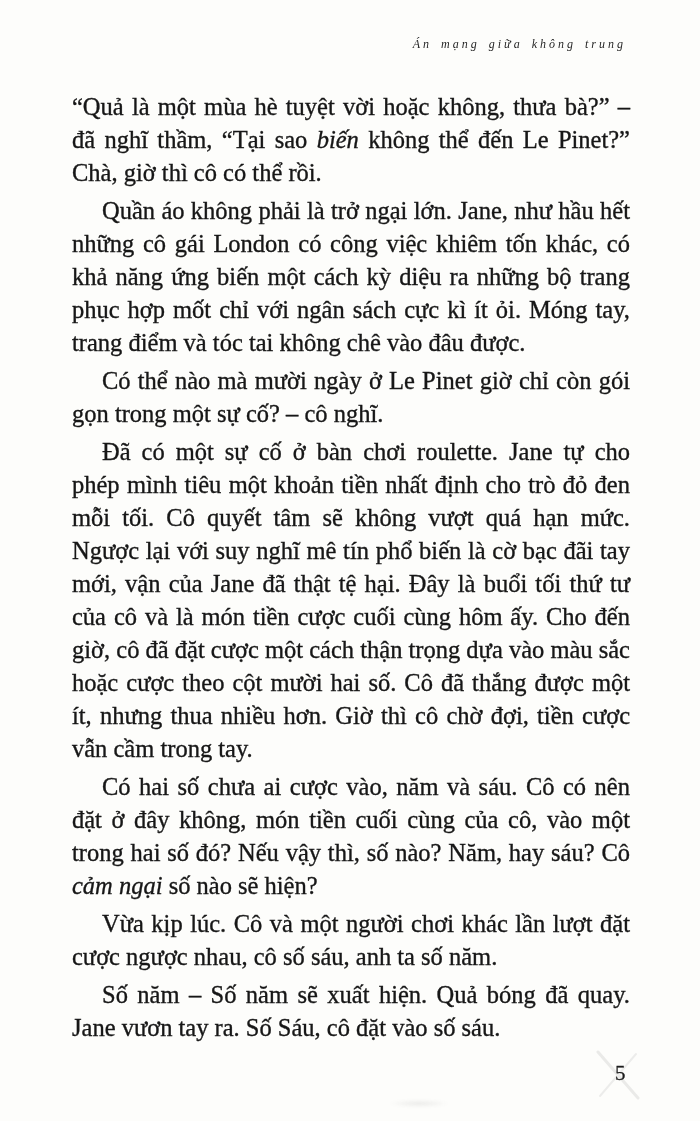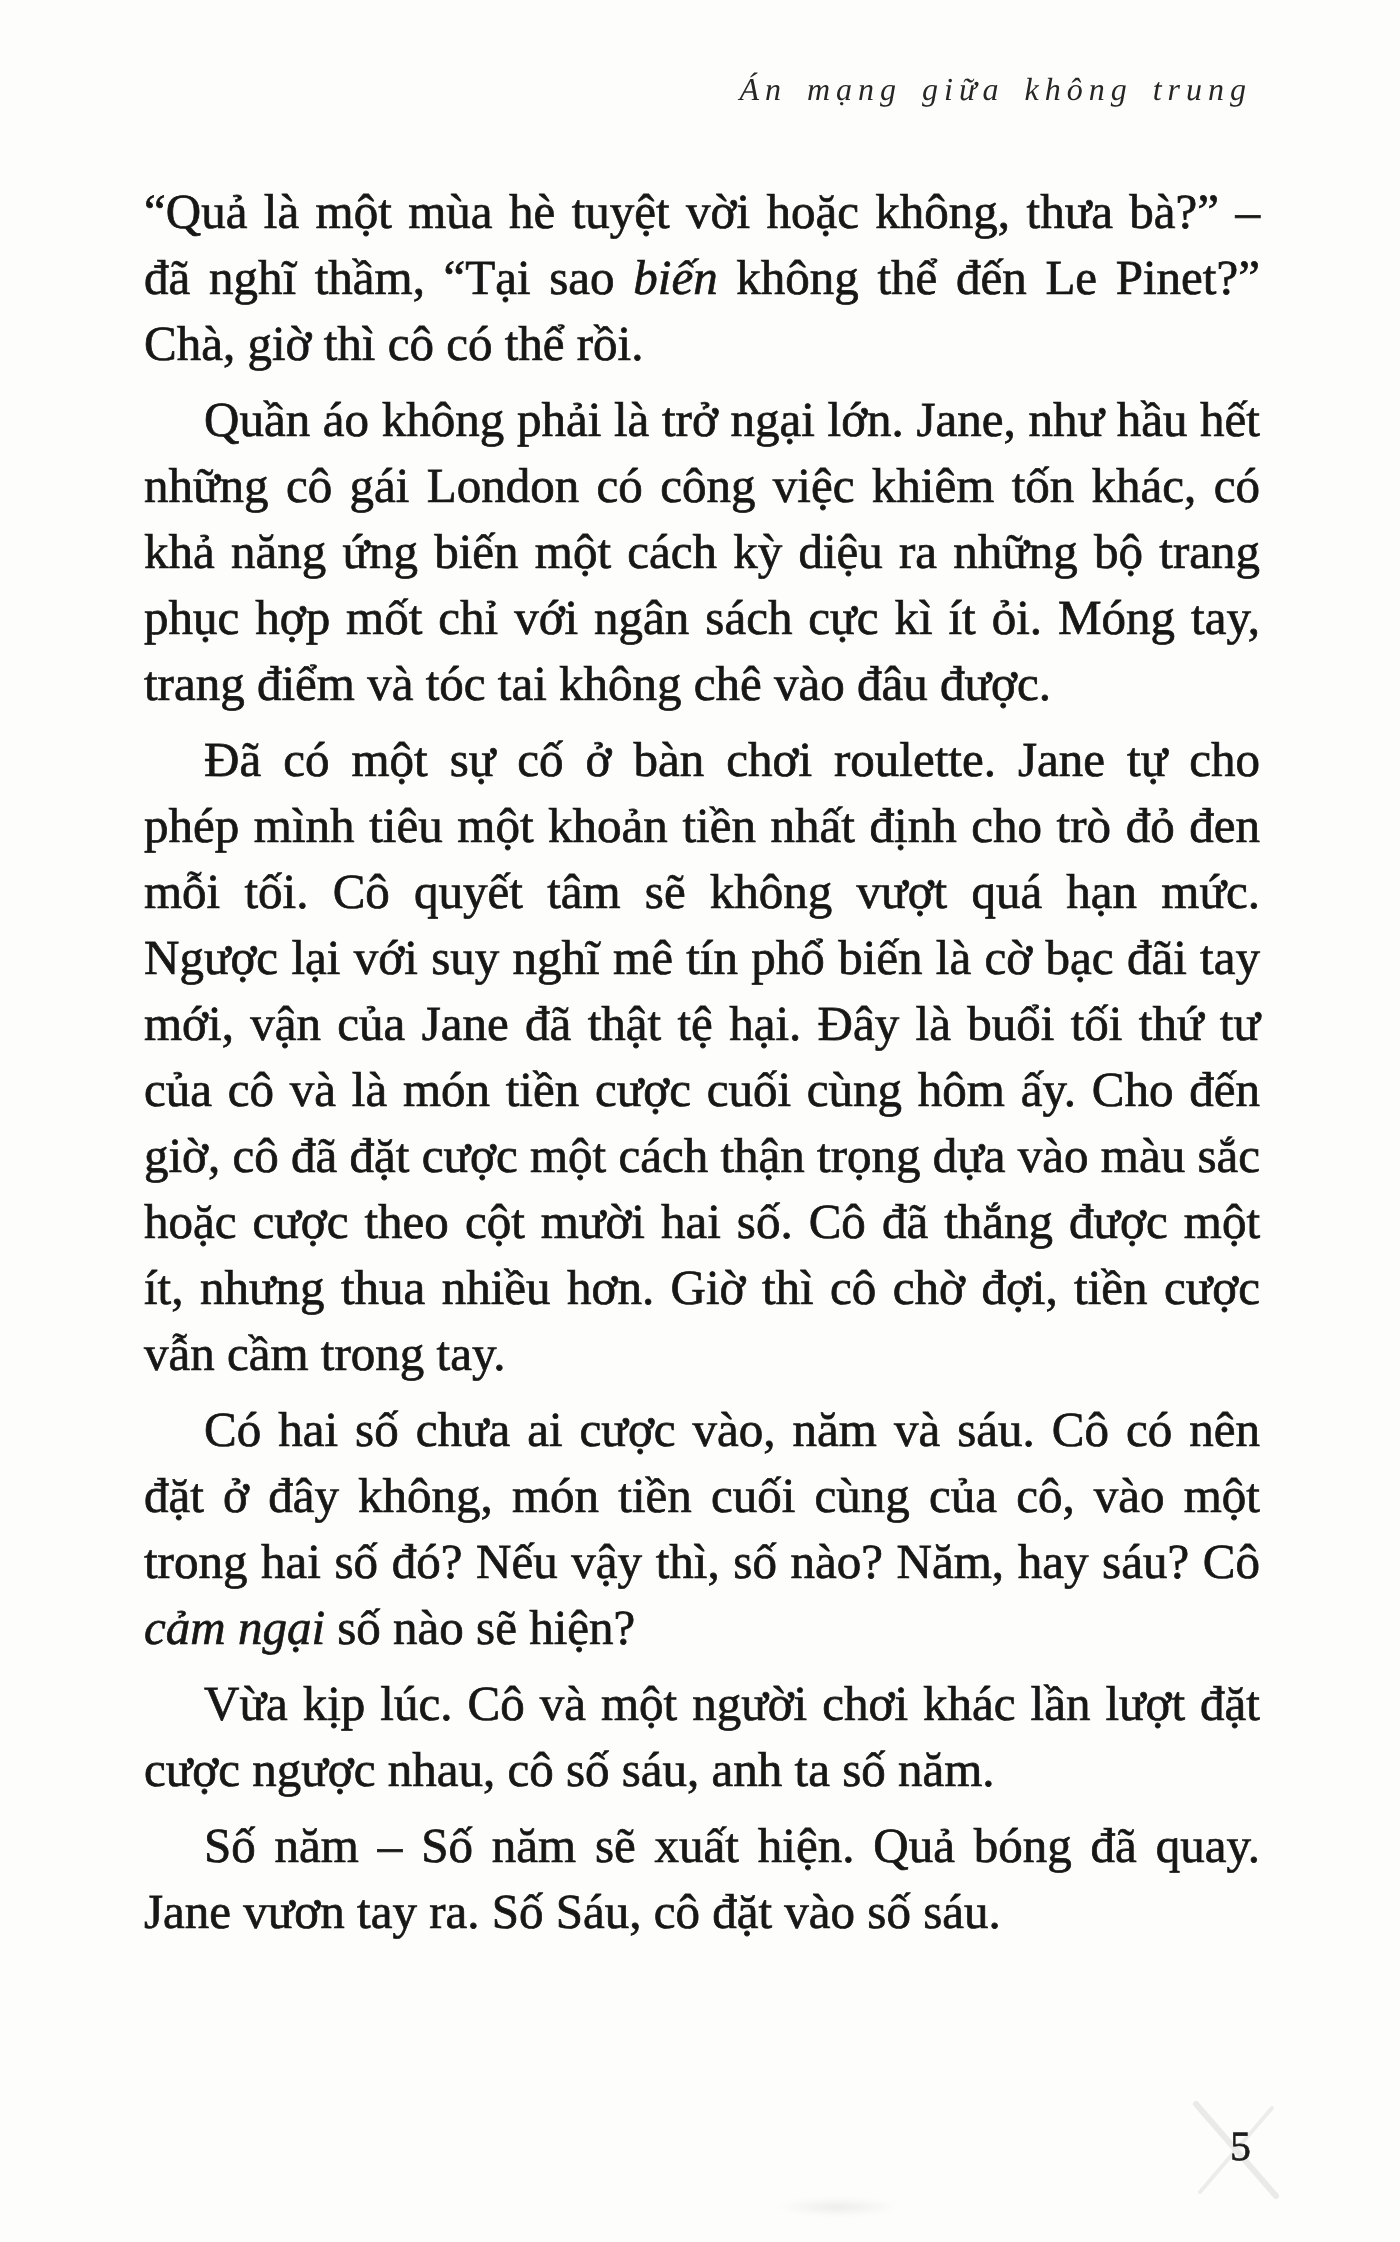--- a/index.html
+++ b/index.html
@@ -17,21 +17,21 @@
   }
   .page {
     position: absolute;
     inset: 0;
   }
   .running-header {
     position: absolute;
     top: 37px;
     right: 74px;
     font-style: italic;
-    font-size: 16px;
+    font-size: 12px;
     letter-spacing: 3px;
     word-spacing: 3px;
     color: #262626;
     white-space: nowrap;
   }
   .page-body {
     position: absolute;
     top: 90px;
     left: 72px;
     width: 558px;
@@ -88,20 +88,21 @@
 </head>
 <body style="--paper: #fdfdfb; --ink: #171717;">
 
 <div class="page">
 
   <div class="running-header">Án mạng giữa không trung</div>
 
   <div class="page-body">
       <p class="para"><span>“Quả là một mùa hè tuyệt vời hoặc không, thưa bà?” – đã nghĩ thầm, “Tại sao </span><span class="em">biến</span><span> không thể đến Le Pinet?” Chà, giờ thì cô có thể rồi.</span></p>
       <p class="para indent"><span>Quần áo không phải là trở ngại lớn. Jane, như hầu hết những cô gái London có công việc khiêm tốn khác, có khả năng ứng biến một cách kỳ diệu ra những bộ trang phục hợp mốt chỉ với ngân sách cực kì ít ỏi. Móng tay, trang điểm và tóc tai không chê vào đâu được.</span></p>
+      <p class="para indent"><span>Có thể nào mà mười ngày ở Le Pinet giờ chỉ còn gói gọn trong một sự cố? – cô nghĩ.</span></p>
       <p class="para indent"><span>Đã có một sự cố ở bàn chơi roulette. Jane tự cho phép mình tiêu một khoản tiền nhất định cho trò đỏ đen mỗi tối. Cô quyết tâm sẽ không vượt quá hạn mức. Ngược lại với suy nghĩ mê tín phổ biến là cờ bạc đãi tay mới, vận của Jane đã thật tệ hại. Đây là buổi tối thứ tư của cô và là món tiền cược cuối cùng hôm ấy. Cho đến giờ, cô đã đặt cược một cách thận trọng dựa vào màu sắc hoặc cược theo cột mười hai số. Cô đã thắng được một ít, nhưng thua nhiều hơn. Giờ thì cô chờ đợi, tiền cược vẫn cầm trong tay.</span></p>
       <p class="para indent"><span>Có hai số chưa ai cược vào, năm và sáu. Cô có nên đặt ở đây không, món tiền cuối cùng của cô, vào một trong hai số đó? Nếu vậy thì, số nào? Năm, hay sáu? Cô </span><span class="em">cảm ngại</span><span> số nào sẽ hiện?</span></p>
       <p class="para indent"><span>Vừa kịp lúc. Cô và một người chơi khác lần lượt đặt cược ngược nhau, cô số sáu, anh ta số năm.</span></p>
       <p class="para indent"><span>Số năm – Số năm sẽ xuất hiện. Quả bóng đã quay. Jane vươn tay ra. Số Sáu, cô đặt vào số sáu.</span></p>
     </div>
 
   <div class="page-number-area">
     <svg class="smudge-x" viewBox="0 0 52 52" xmlns="http://www.w3.org/2000/svg">
       <line x1="6" y1="4" x2="46" y2="50" stroke="#8a8a8a" stroke-width="3" stroke-linecap="round"></line>
       <line x1="44" y1="6" x2="8" y2="48" stroke="#9a9a9a" stroke-width="2" stroke-linecap="round"></line>

